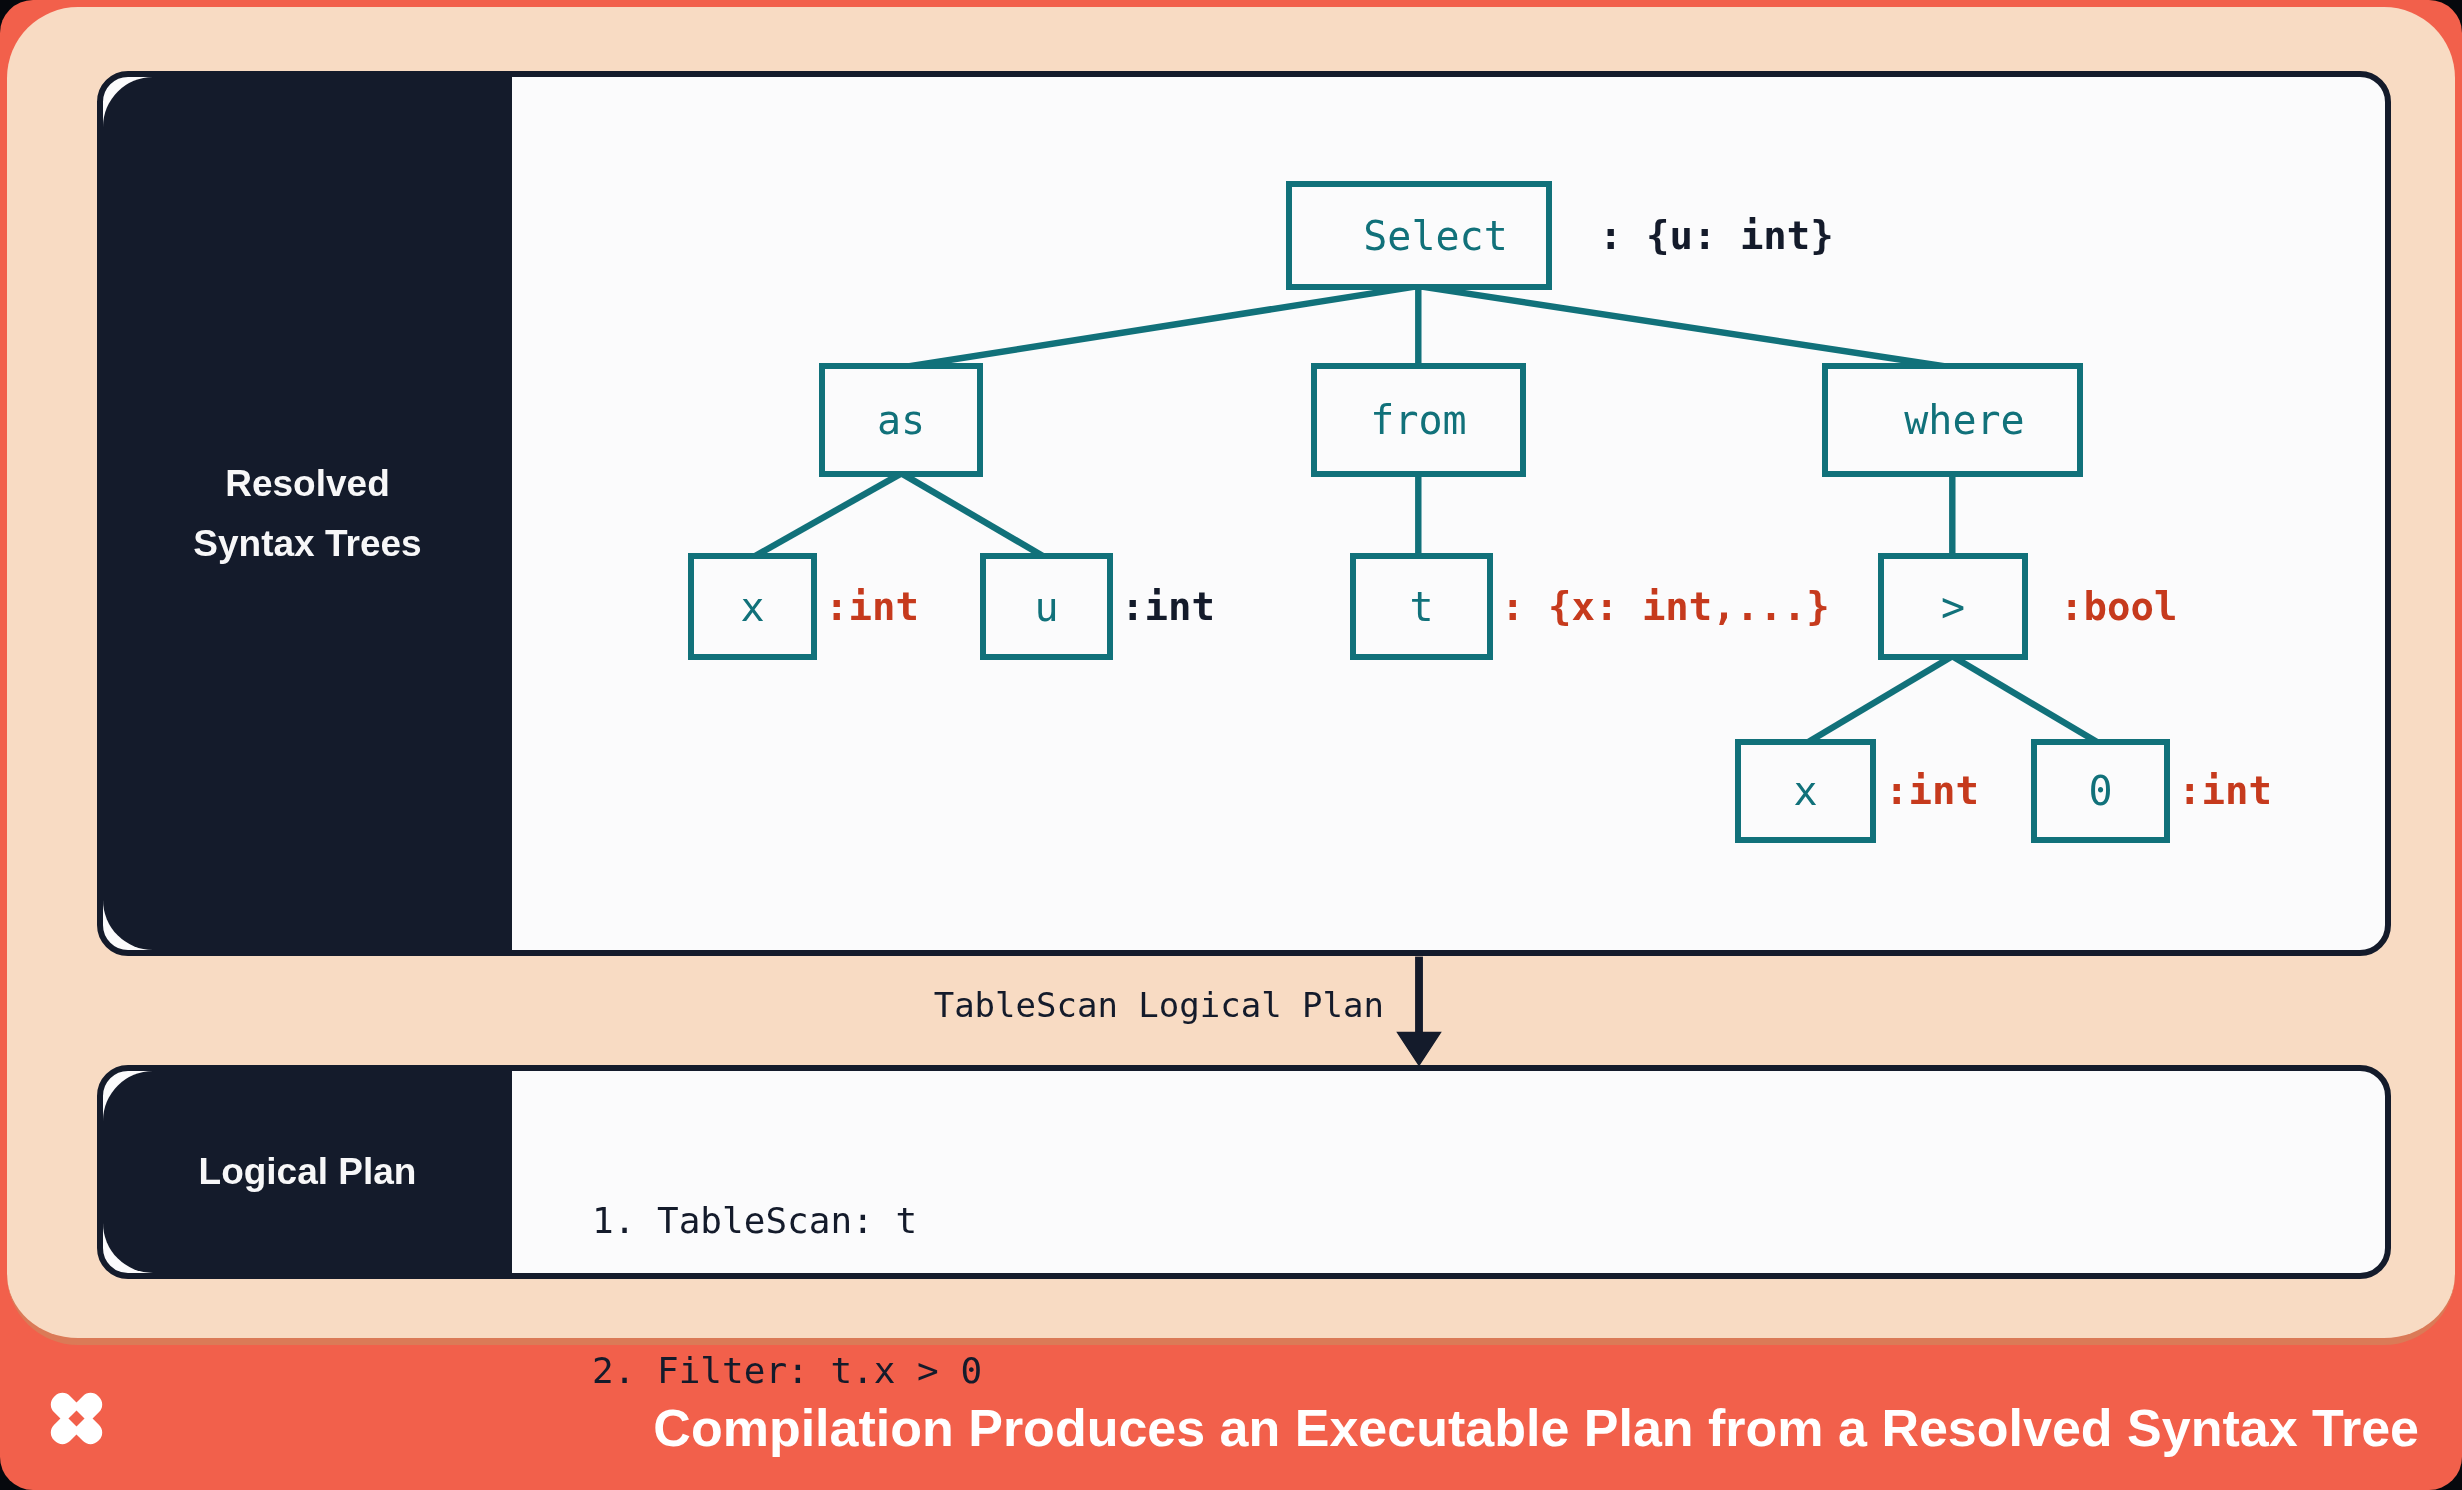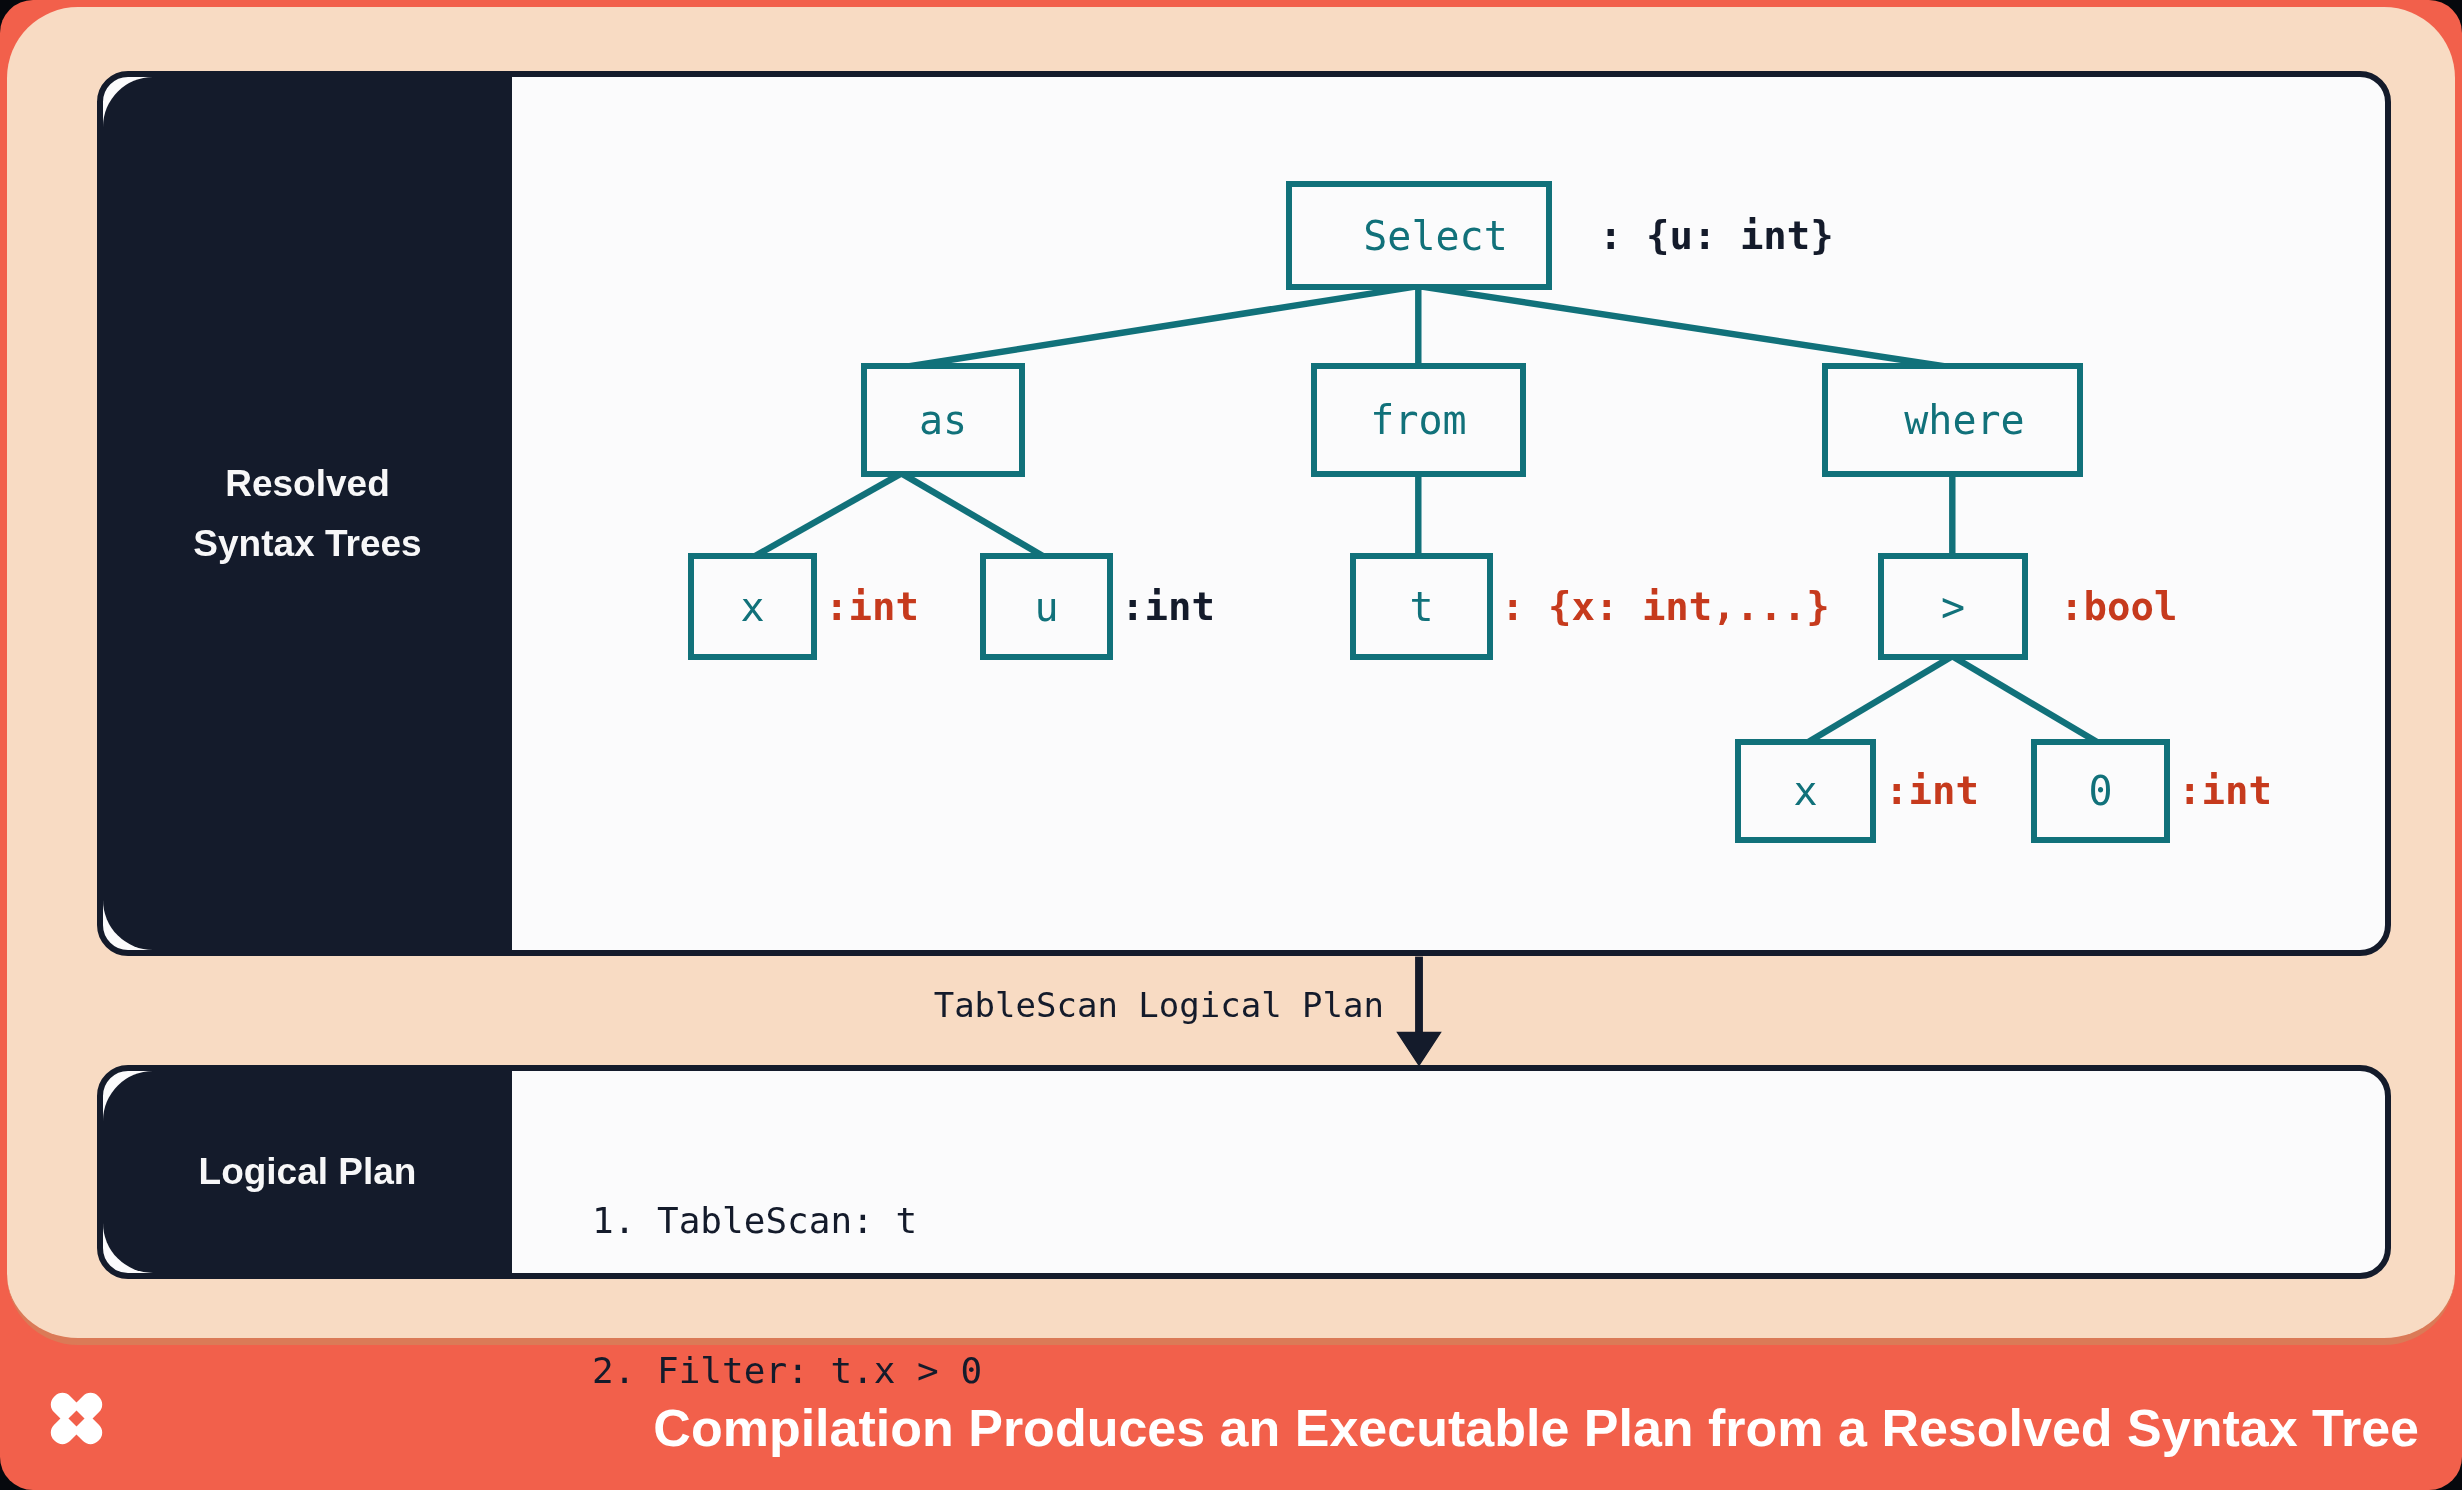--- a/index.html
+++ b/index.html
@@ -55,21 +55,21 @@
     </g>
     <g fill="#141B2B" stroke="#141B2B">
       <line x1="1985" y1="1338" x2="1985" y2="1450" stroke-width="11"></line>
       <polygon points="1955,1444 2015,1444 1985,1490" stroke-width="2"></polygon>
     </g>
   </svg>
 
   <div class="node" style="left:1286px;top:181px;width:266px;height:109px;padding-left:33px;">
       <span>Select</span>
     </div>
-  <div class="node" style="left:819px;top:363px;width:164px;height:114px;margin-left:42px;">
+  <div class="node" style="left:819px;top:363px;width:164px;height:114px;">
       <span>as</span>
     </div>
   <div class="node" style="left:1311px;top:363px;width:215px;height:114px;">
       <span>from</span>
     </div>
   <div class="node" style="left:1822px;top:363px;width:261px;height:114px;padding-left:24px;">
       <span>where</span>
     </div>
   <div class="node" style="left:688px;top:553px;width:129px;height:107px;">
       <span>x</span>

